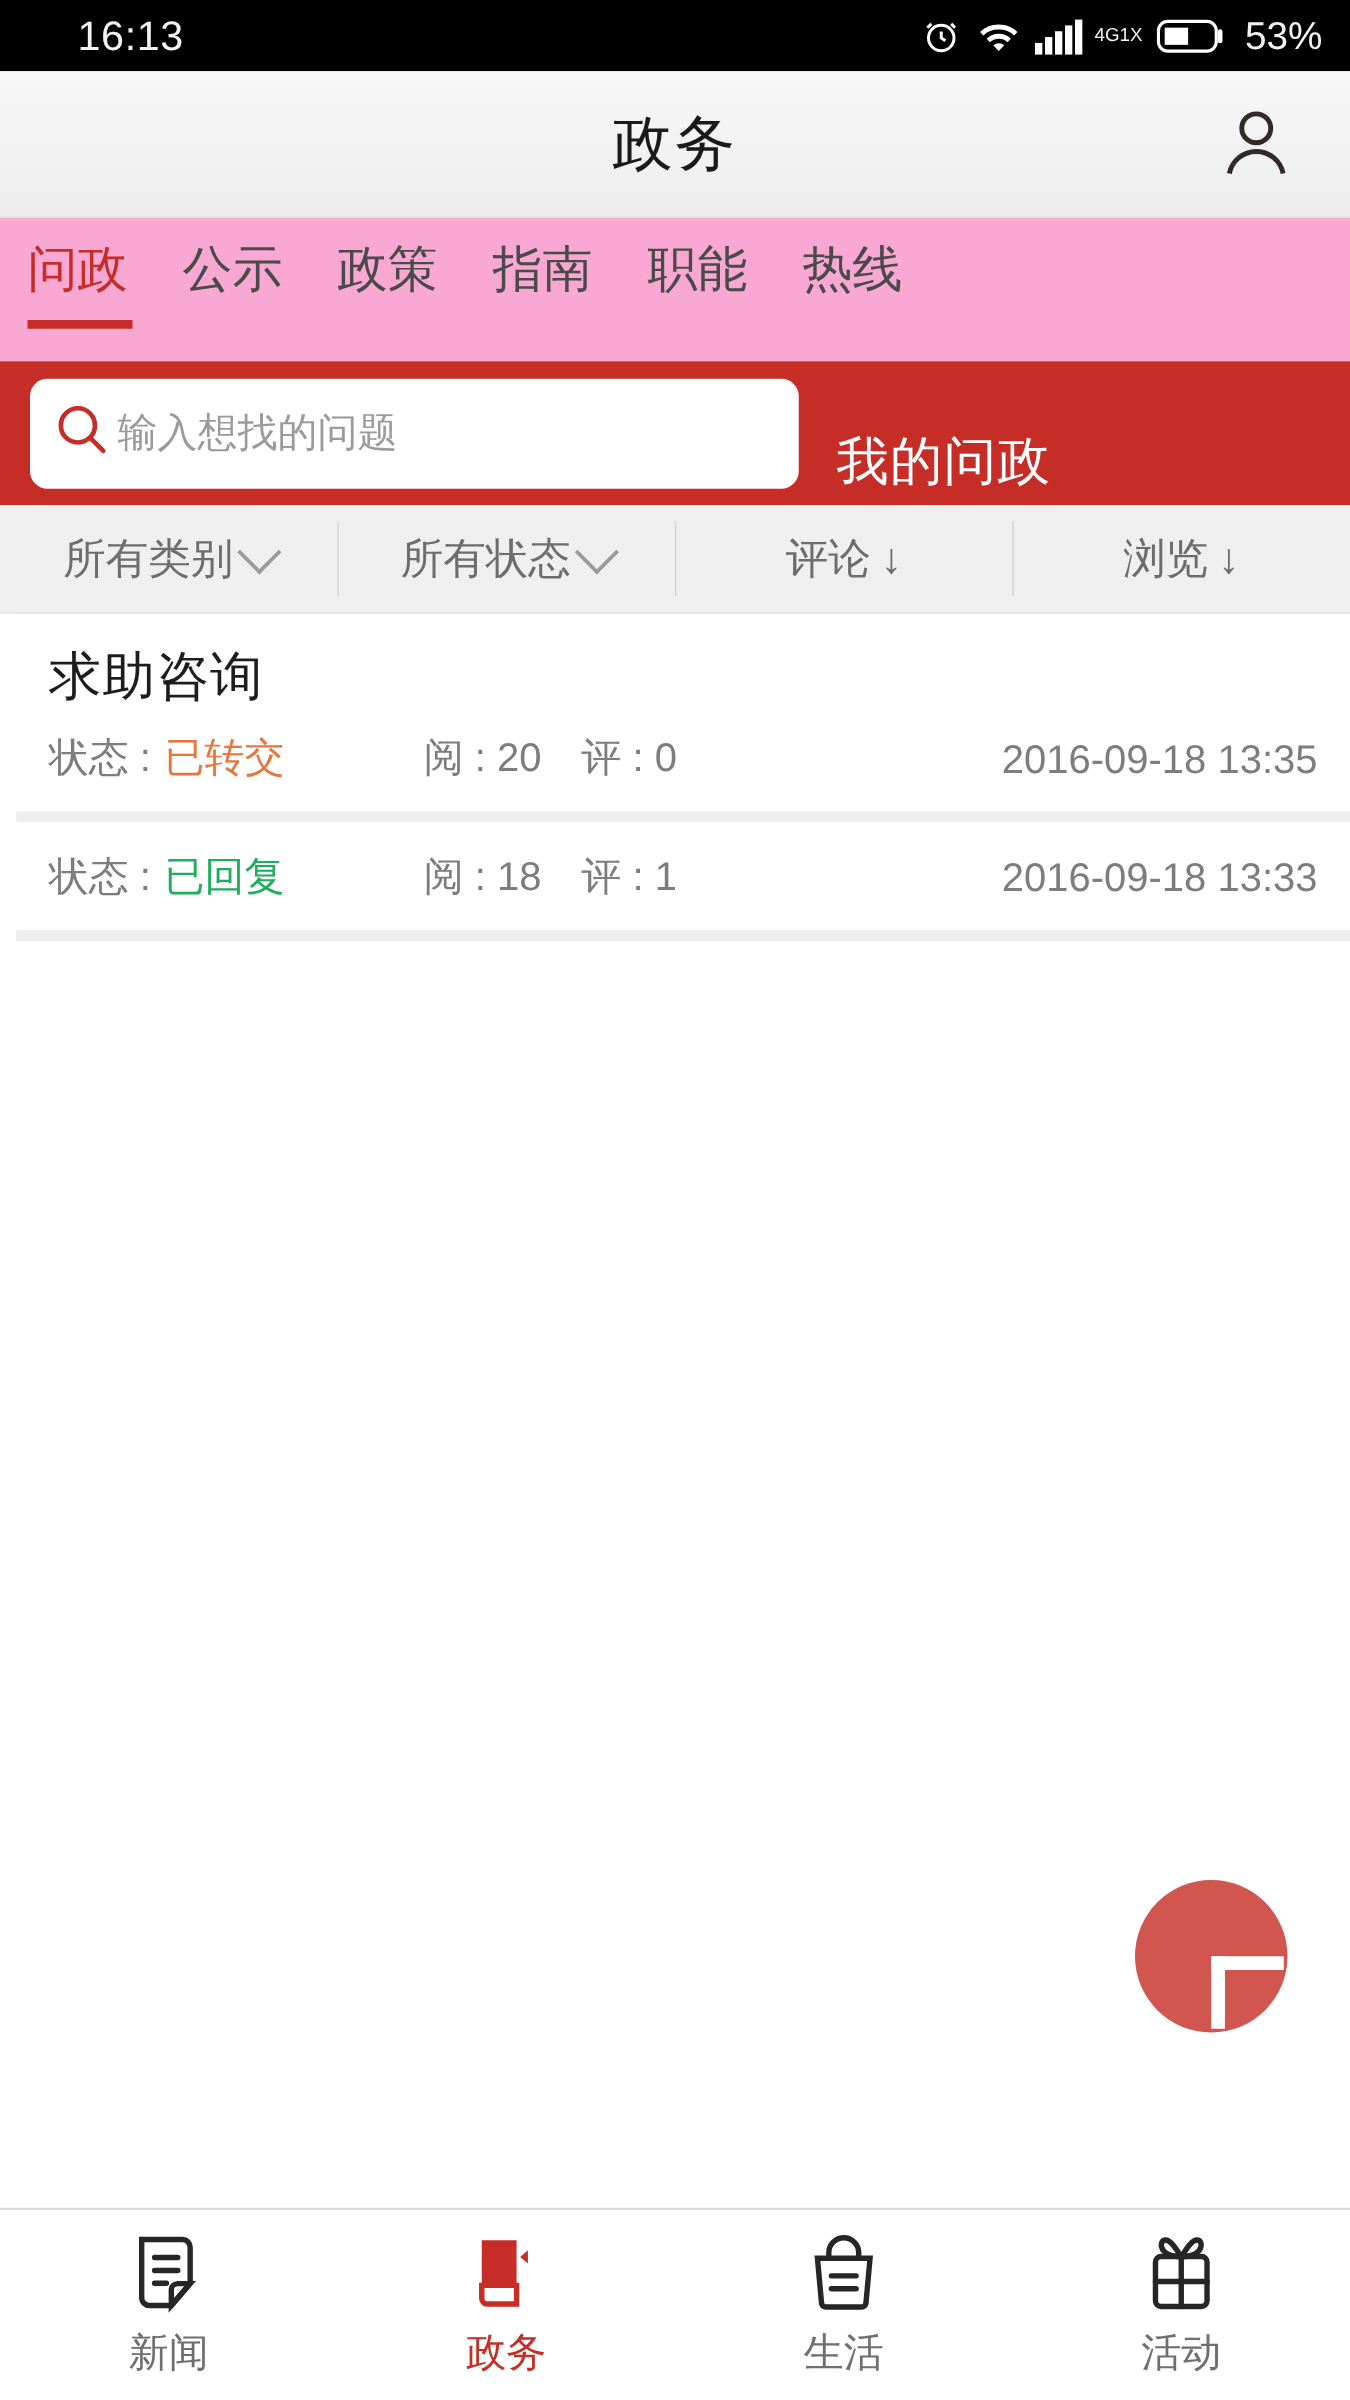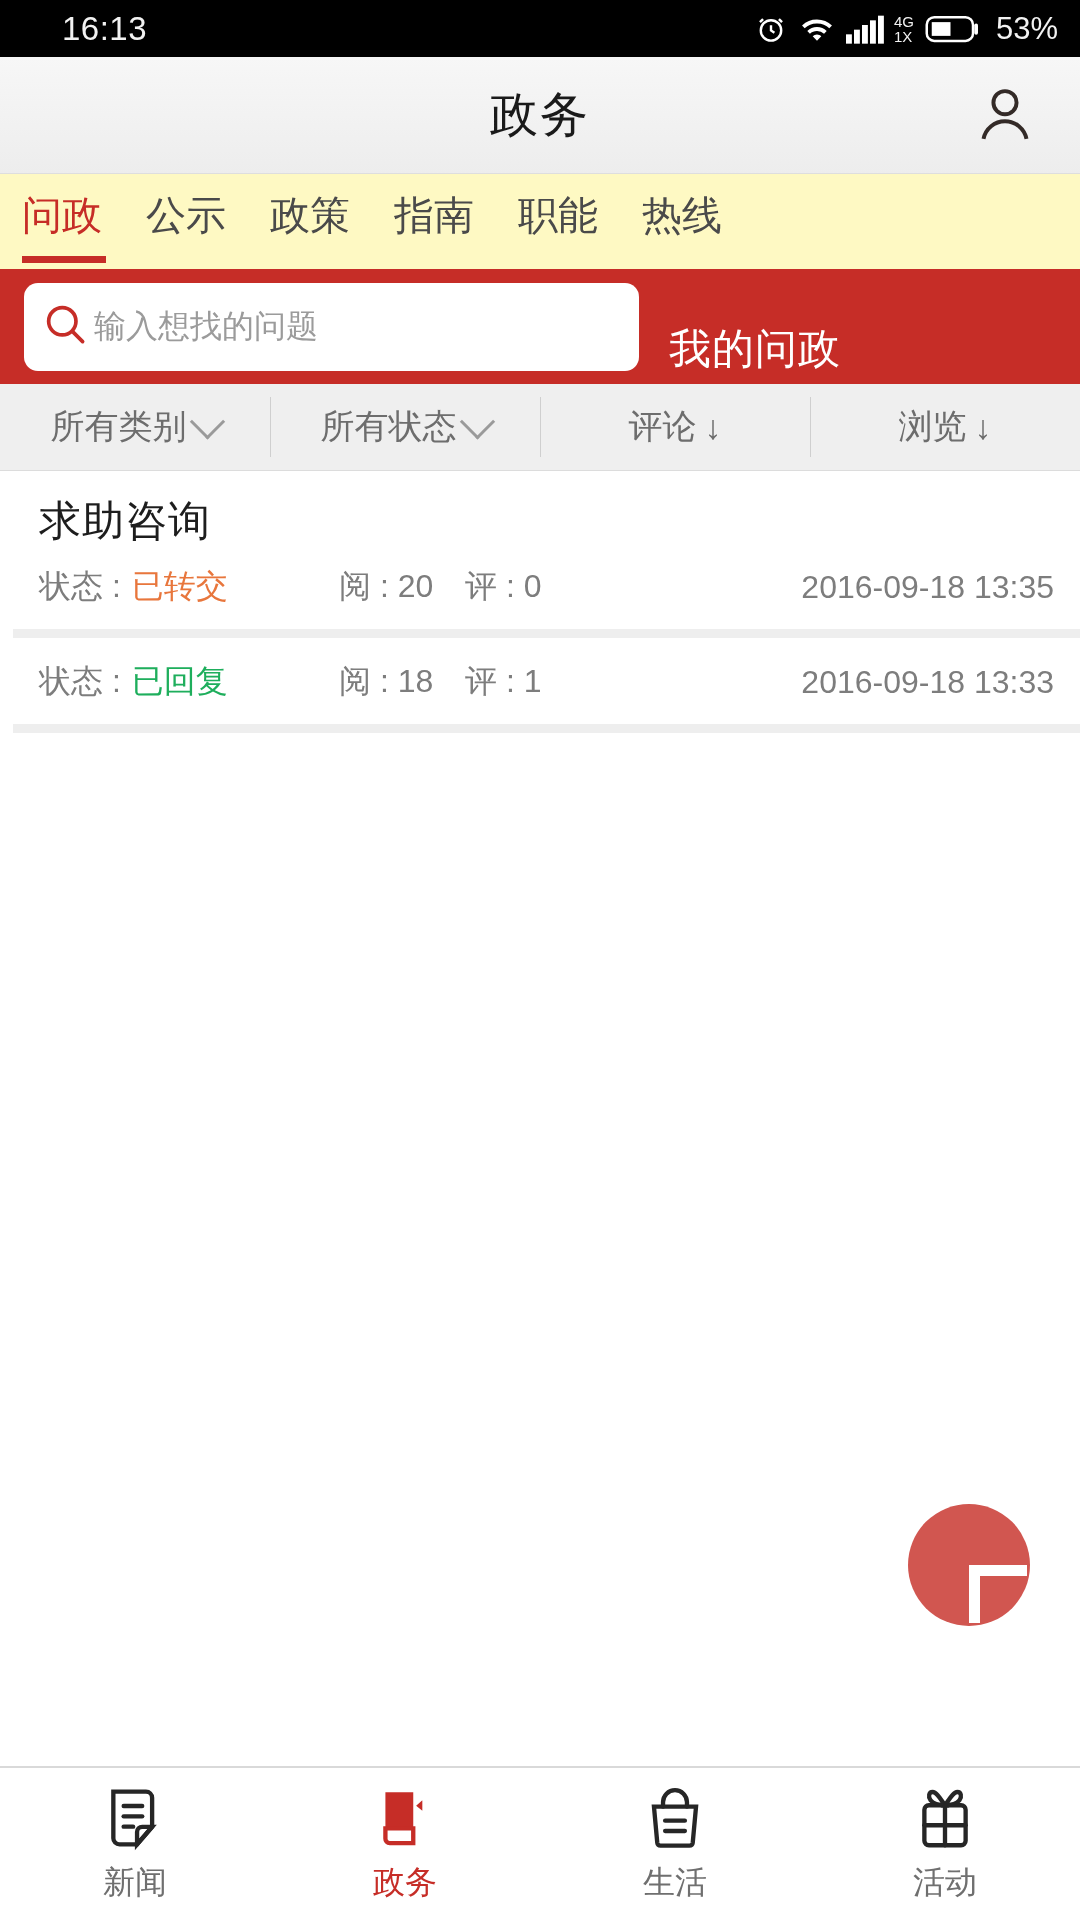--- a/index.html
+++ b/index.html
@@ -42,21 +42,21 @@
     margin-left: 40px;
   }
   .status-right {
     display: flex;
     align-items: center;
     gap: 11px;
   }
   .status-right svg { display: block; }
   .net-label {
     display: flex;
-    flex-direction: column;
+    flex-direction: row;
     line-height: 1;
     font-size: 15px;
     margin-left: -3px;
     color: #f2f2f2;
   }
   .net-label span { display: block; }
   .battery-pct {
     font-size: 31px;
     color: #f2f2f2;
     margin-left: 4px;
@@ -85,22 +85,22 @@
     transform: translateY(-50%);
     width: 74px;
     height: 74px;
     display: flex;
     align-items: center;
     justify-content: center;
   }
 
   
   .tab-bar {
-    height: 95px;
-    background: #fef9c3;
+    height: 115px;
+    background: #f9a8d4;
     display: flex;
     align-items: flex-start;
     padding: 14px 0 0 18px;
     box-sizing: border-box;
     flex: 0 0 auto;
   }
   .tab {
     position: relative;
     padding: 0 22px;
     font-size: 40px;

